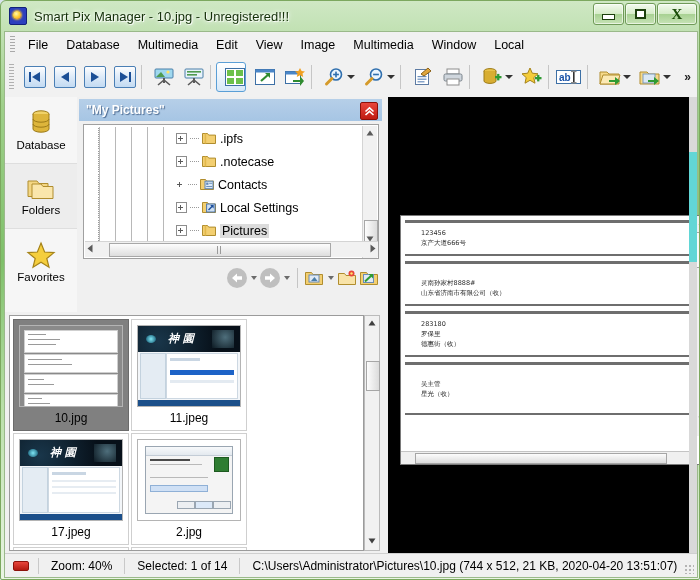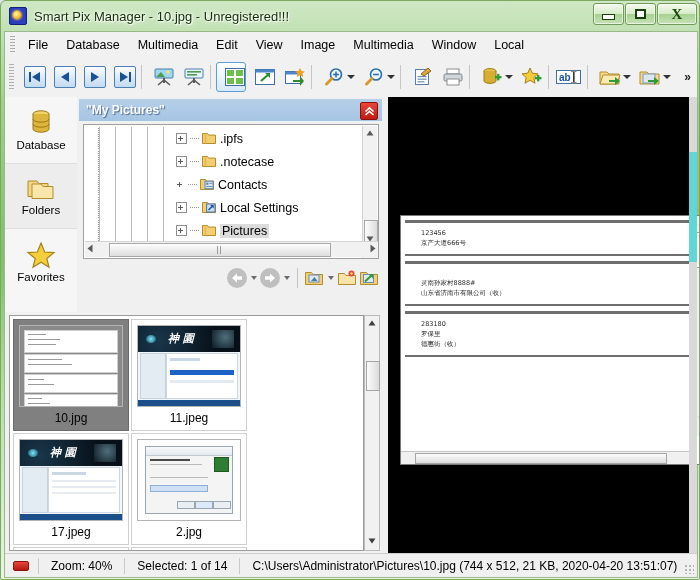--- a/index.html
+++ b/index.html
@@ -753,20 +753,24 @@
             <div class="pline">灵南孙家村8888#</div>
             <div class="pline">山东省济南市有限公司（收）</div>
           </div>
 
           <div class="pblock">
             <div class="pline">283180</div>
             <div class="pline">罗保里</div>
             <div class="pline">德惠街（收）</div>
           </div>
 
+          <div class="pblock" style="padding-top:14px;padding-bottom:14px;">
+            <div class="pline">吴主管</div>
+            <div class="pline">星光（收）</div>
+          </div>
 
           <div class="pvbar">
             <div style="display:flex;align-items:center;justify-content:center;height:12px;">
               <svg width="7" height="5" viewBox="0 0 7 5">
                   <polygon points="3.5,0.5 6.5,4.5 0.5,4.5" fill="#6a6a6a"></polygon>
                 </svg>
             </div>
             <div class="pvthumb"></div>
             <div style="position:absolute;bottom:12px;left:0;width:13px;display:flex;align-items:center;justify-content:center;height:12px;">
               <svg width="7" height="5" viewBox="0 0 7 5">

